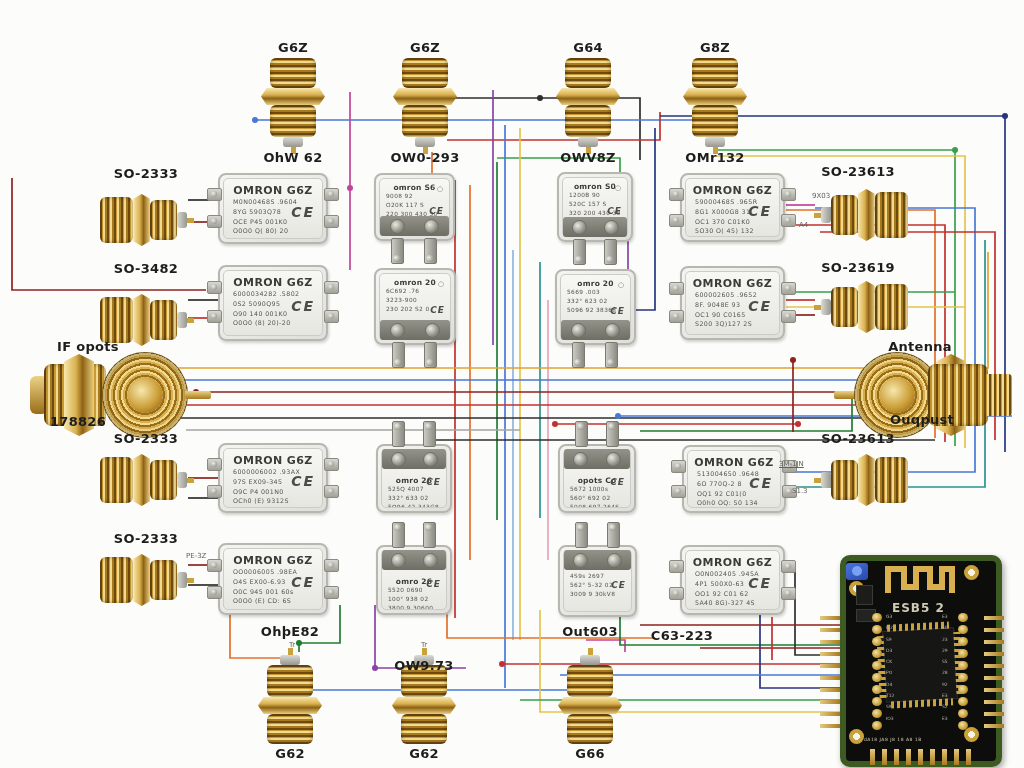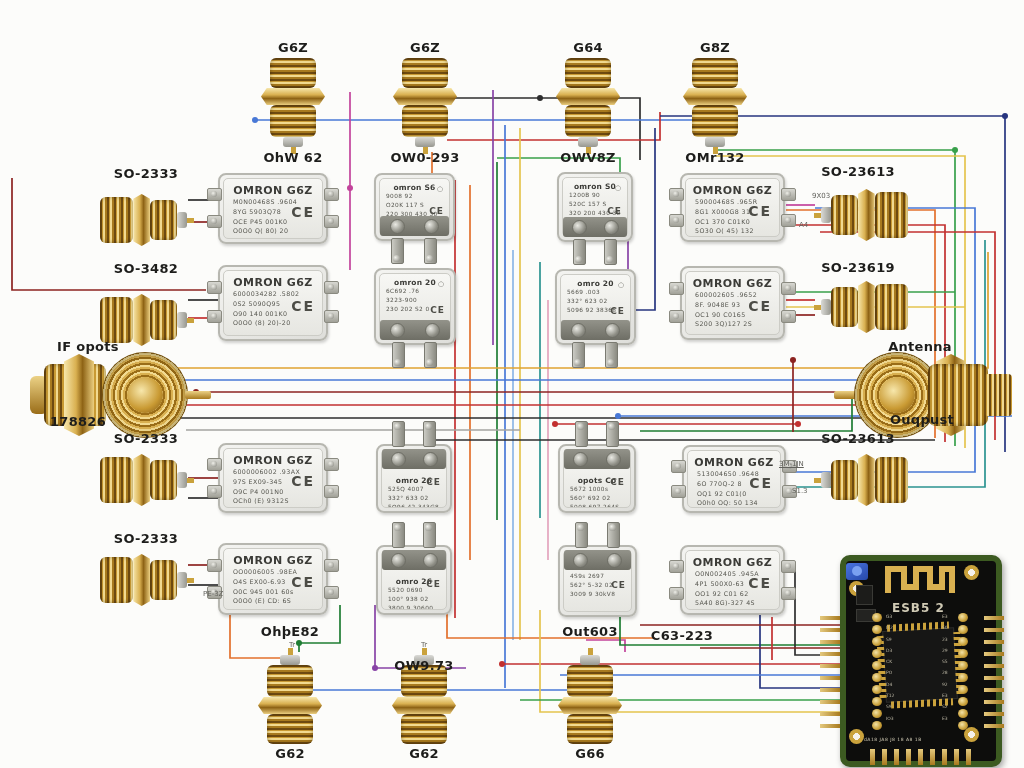--- a/index.html
+++ b/index.html
@@ -51,21 +51,21 @@
   .bc-tipthread{background:repeating-linear-gradient(to right,#6e4a10 0 2px,#c99a33 2px 3px,#f2da90 3px 5px);
                 border-radius:4px;}
 
   
   .relay{position:absolute;background:linear-gradient(150deg,#f4f4f1,#dededa);border:2px solid #b7b7b0;
          border-radius:8px;box-shadow:1px 2px 3px rgba(0,0,0,.18);z-index:2;}
   .relay .inner{position:absolute;inset:3px;border:1px solid #ccccc6;border-radius:5px;
                 background:linear-gradient(180deg,#f7f7f4,#e6e6e1);overflow:hidden;}
   .relay .brand{font-weight:800;font-size:11px;color:#3b3b37;text-align:center;margin-top:5px;letter-spacing:.4px;}
   .relay .tl-line{font-size:6.3px;color:#56564f;line-height:1.55;margin-left:9px;letter-spacing:.4px;white-space:nowrap;}
-  .relay .ce{position:absolute;right:7px;top:42%;font-size:14px;font-weight:700;color:#4c4c46;letter-spacing:2px;}
+  .relay .ce{position:absolute;right:7px;top:42%;font-size:14px;font-weight:700;color:#4c4c46;letter-spacing:2px;font-style:italic;}
   .term{position:absolute;width:13px;height:11px;background:linear-gradient(180deg,#d8d8d2,#a1a198);
         border:1px solid #8a8a80;border-radius:2px;z-index:2;}
   .term::after{content:"";position:absolute;left:3px;top:2px;width:6px;height:6px;border-radius:50%;
                background:radial-gradient(circle at 35% 35%,#efefe9,#82827a);}
   .term.tl{left:-13px;top:20%;} .term.bl{left:-13px;top:60%;}
   .term.tr{right:-13px;top:20%;} .term.br{right:-13px;top:60%;}
 
   .relay.square .brand{font-size:7.5px;margin-top:4px;letter-spacing:.2px;}
   .relay.square .tl-line{font-size:5.8px;margin-left:6px;}
   .relay.square .ce{font-size:9px;right:5px;top:48%;letter-spacing:1px;}
@@ -711,16 +711,16 @@
       </div>
       <div class="term tl"></div>
       <div class="term bl"></div>
       <div class="term tr"></div>
       <div class="term br"></div>
     </div>
     <div class="note" style="left: 788px; top: 192px; margin-left: 24px;">9X03</div>
     <div class="note" style="left: 799px; top: 221px;">A4</div>
     <div class="note" style="left: 779px; top: 460px; text-decoration: underline;">3M-1JN</div>
     <div class="note" style="left: 792px; top: 487px;">S1.3</div>
-    <div class="note" style="left: 186px; top: 590px; margin-left: 17px;">PE-3Z</div>
+    <div class="note" style="left: 186px; top: 552px;">PE-3Z</div>
     <div class="note" style="left: 289px; top: 641px;">Tr</div>
     <div class="note" style="left: 421px; top: 641px;">Tr</div>
   </div>
 
 </body></html>

